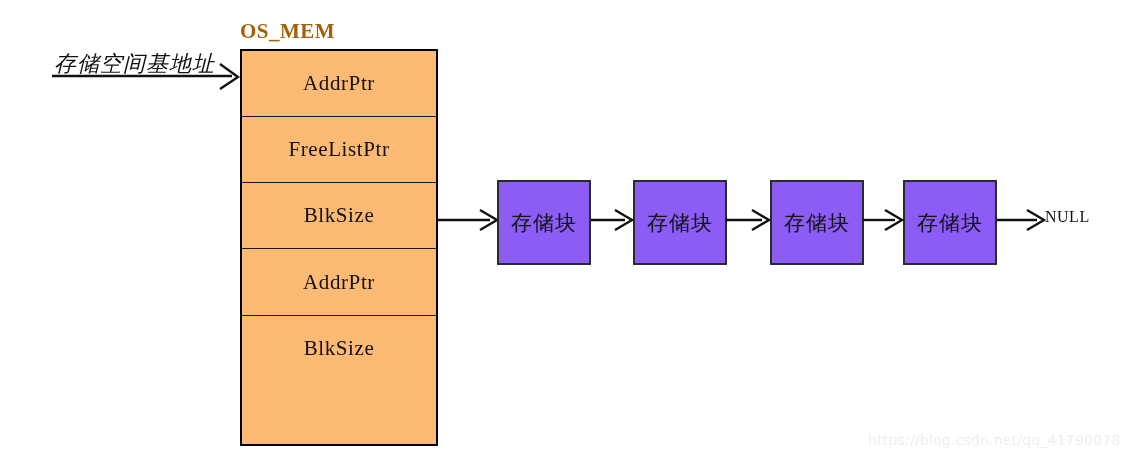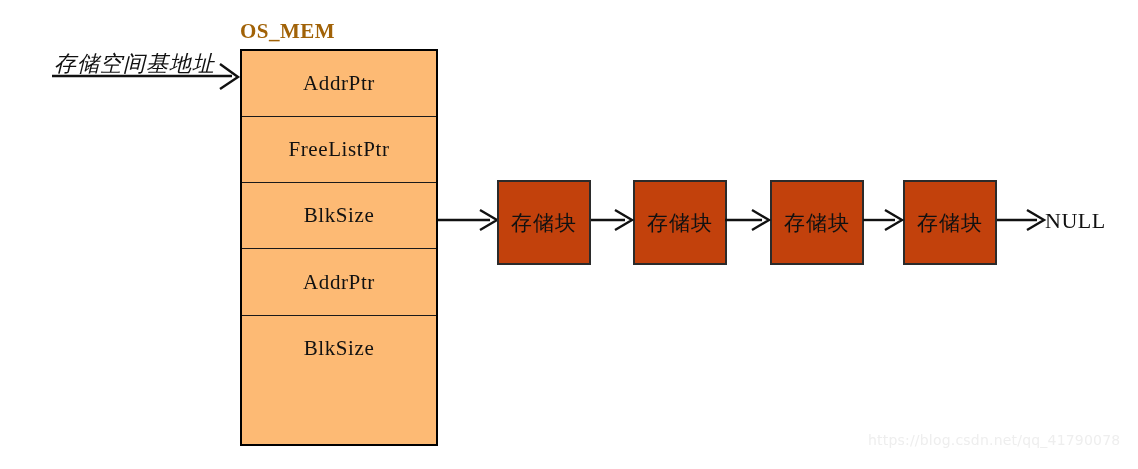--- a/index.html
+++ b/index.html
@@ -77,41 +77,41 @@
     width: 190px;
     height: 30px;
   }
 
   
   .mem-block {
     position: absolute;
     top: 180px;
     width: 94px;
     height: 85px;
-    background: #c2410c;
+    background: #8b5cf6;
     border: 2px solid #2b2b2b;
     box-sizing: border-box;
     display: flex;
     align-items: center;
     justify-content: center;
     font-family: "DejaVu Sans", "Liberation Sans", sans-serif;
     font-size: 21px;
     color: #111111;
     letter-spacing: 1px;
   }
   .conn {
     position: absolute;
     height: 24px;
   }
   #null-label {
     position: absolute;
     left: 1045px;
     top: 208px;
     font-family: "Liberation Serif", "DejaVu Serif", serif;
-    font-size: 22px;
+    font-size: 16px;
     color: #111111;
     letter-spacing: 0.5px;
   }
 
   
   #watermark {
     position: absolute;
     left: 868px;
     top: 432px;
     font-family: "DejaVu Sans", "Liberation Sans", sans-serif;

